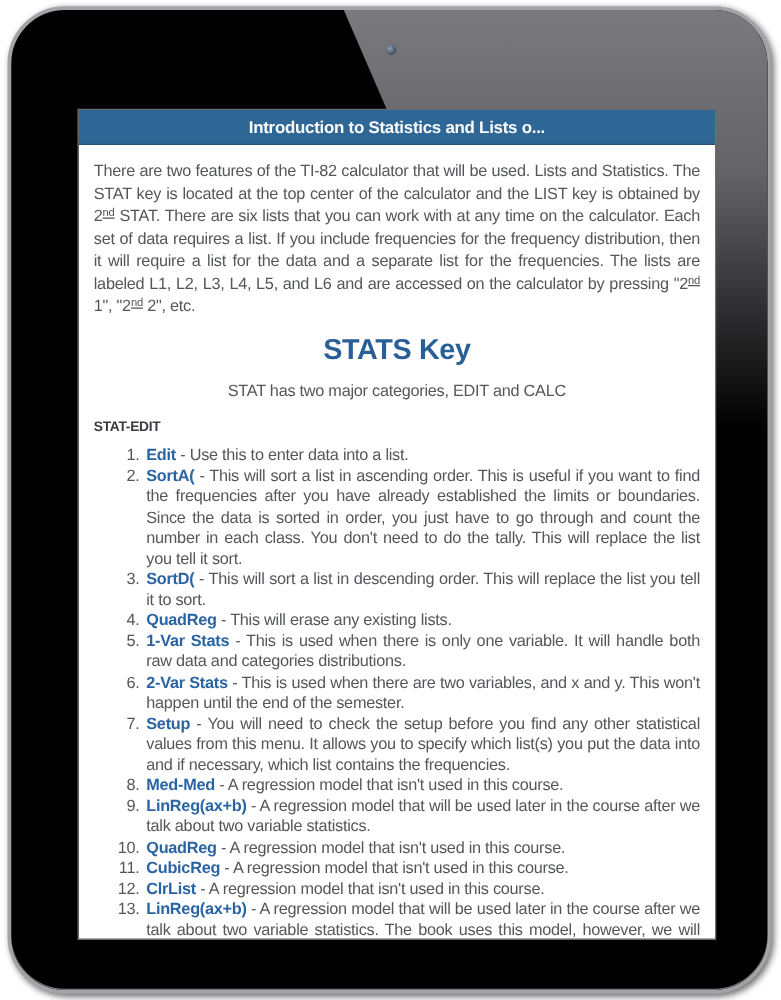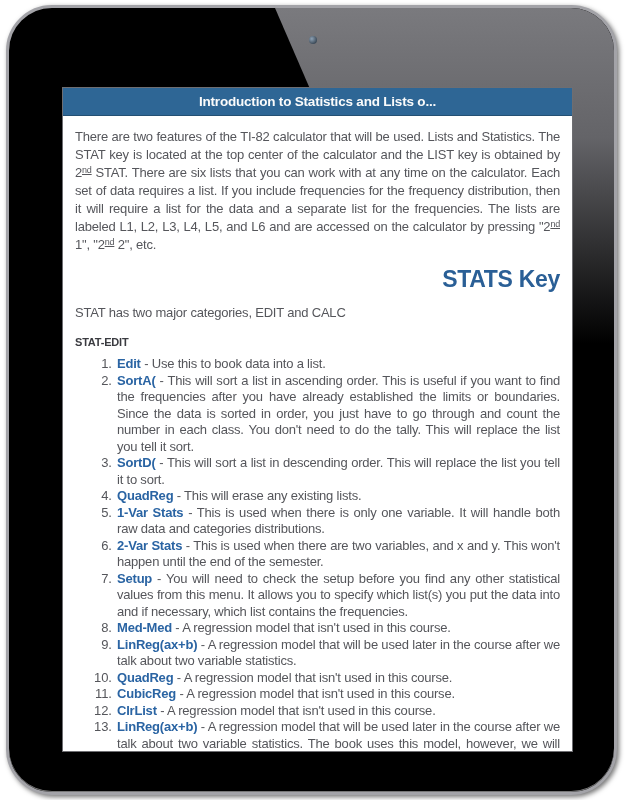--- a/index.html
+++ b/index.html
@@ -54,23 +54,23 @@
     font-size:13px;
     text-align:justify;
     letter-spacing:-0.2px;
   }
   p.intro{margin:12px 0 0;line-height:18px;}
   sup{font-size:9px;line-height:0;vertical-align:4px;text-decoration:underline;}
   h1.h-stats{
     margin:12px 0 0;
     color:var(--heading-blue);
     font-size:23px;line-height:26px;font-weight:bold;
-    text-align:right;letter-spacing:-0.3px;
+    text-align:center;letter-spacing:-0.3px;
   }
-  p.cats{margin:12px 0 0;line-height:18px;text-align:left;}
+  p.cats{margin:12px 0 0;line-height:18px;text-align:center;}
   h3.h-edit{
     margin:12px 0 0;
     color:var(--dark-heading);
     font-size:11px;line-height:16px;font-weight:bold;
     text-align:left;letter-spacing:-0.2px;
   }
   ol.edit-list{
     margin:6px 0 0;
     padding-left:40px;
     line-height:16.5px;
@@ -88,21 +88,21 @@
     <div class="hdr">
       <span>Introduction to Statistics and Lists o...</span>
     </div>
     <div class="content">
       <p class="intro"><span>There are two features of the TI-82 calculator that will be used. Lists and Statistics. The STAT key is located at the top center of the calculator and the LIST key is obtained by 2</span><sup>nd</sup><span> STAT. There are six lists that you can work with at any time on the calculator. Each set of data requires a list. If you include frequencies for the frequency distribution, then it will require a list for the data and a separate list for the frequencies. The lists are labeled L1, L2, L3, L4, L5, and L6 and are accessed on the calculator by pressing "2</span><sup>nd</sup><span> 1", "2</span><sup>nd</sup><span> 2", etc.</span></p>
       <h1 class="h-stats">STATS Key</h1>
       <p class="cats">STAT has two major categories, EDIT and CALC</p>
       <h3 class="h-edit">STAT-EDIT</h3>
       <ol class="edit-list">
 
-      <li><span class="term">Edit</span><span> - </span><span>Use this to book data into a list.</span></li>
+      <li><span class="term">Edit</span><span> - </span><span>Use this to enter data into a list.</span></li>
           <li><span class="term">SortA(</span><span> - </span><span>This will sort a list in ascending order. This is useful if you want to find the frequencies after you have already established the limits or boundaries. Since the data is sorted in order, you just have to go through and count the number in each class. You don't need to do the tally. This will replace the list you tell it sort.</span></li>
           <li><span class="term">SortD(</span><span> - </span><span>This will sort a list in descending order. This will replace the list you tell it to sort.</span></li>
           <li><span class="term">QuadReg</span><span> - </span><span>This will erase any existing lists.</span></li>
           <li><span class="term">1-Var Stats</span><span> - </span><span>This is used when there is only one variable. It will handle both raw data and categories distributions.</span></li>
           <li><span class="term">2-Var Stats</span><span> - </span><span>This is used when there are two variables, and x and y. This won't happen until the end of the semester.</span></li>
           <li><span class="term">Setup</span><span> - </span><span>You will need to check the setup before you find any other statistical values from this menu. It allows you to specify which list(s) you put the data into and if necessary, which list contains the frequencies.</span></li>
           <li><span class="term">Med-Med</span><span> - </span><span>A regression model that isn't used in this course.</span></li>
           <li><span class="term">LinReg(ax+b)</span><span> - </span><span>A regression model that will be used later in the course after we talk about two variable statistics.</span></li>
           <li><span class="term">QuadReg</span><span> - </span><span>A regression model that isn't used in this course.</span></li>
           <li><span class="term">CubicReg</span><span> - </span><span>A regression model that isn't used in this course.</span></li>

